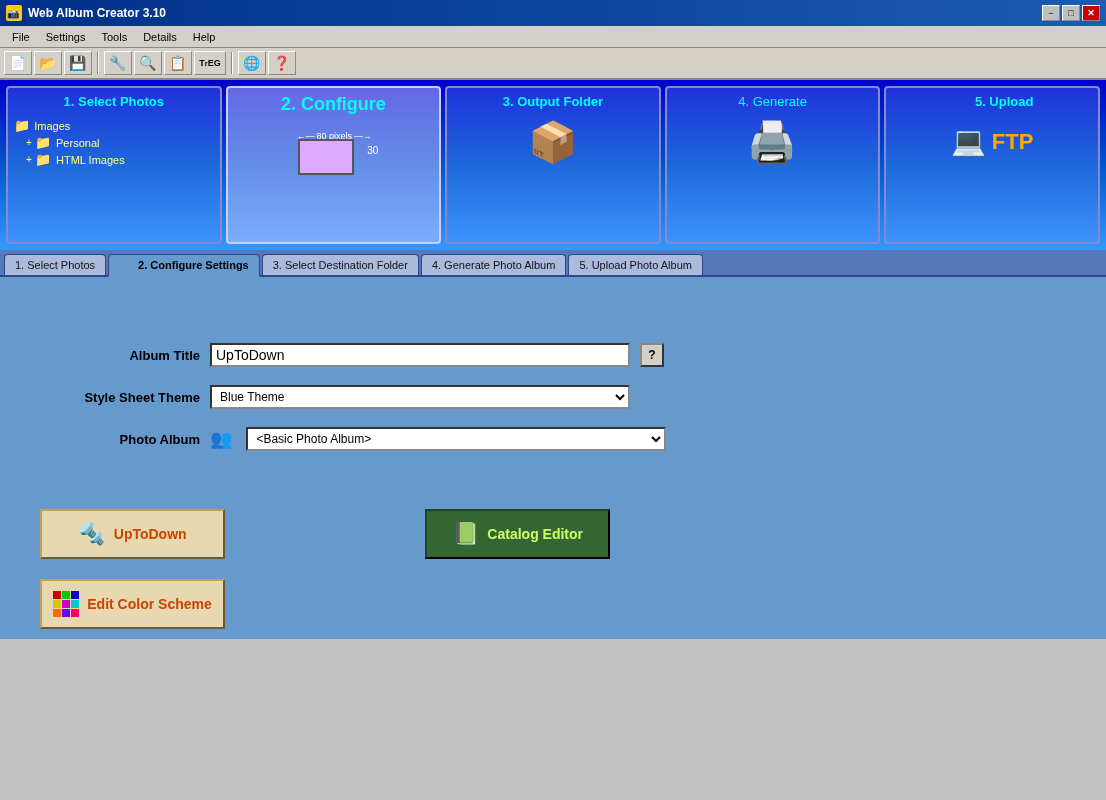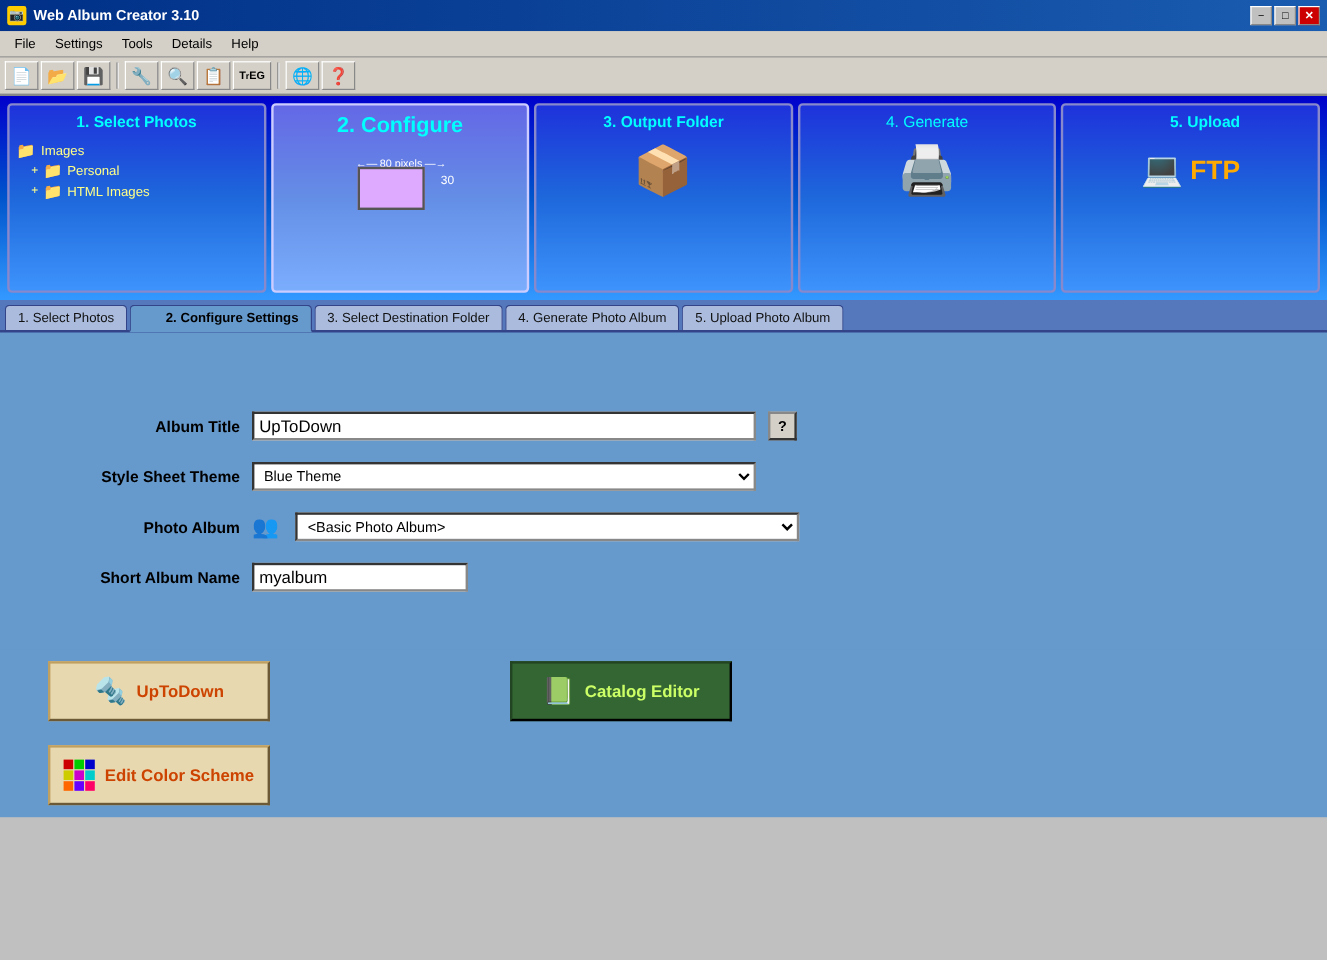--- a/index.html
+++ b/index.html
@@ -474,24 +474,20 @@
     <div class="form-row">
       <div class="form-label">Photo Album</div>
       <span class="photo-album-icon">👥</span>
       <select class="form-input select-dropdown form-input-medium">
         <option>&lt;Basic Photo Album&gt;</option>
         <option>Custom Album</option>
         <option>Slide Show</option>
       </select>
     </div>
 
-    <div class="form-row">
-      <div class="form-label">Short Album Name</div>
-      <input class="form-input form-input-short" type="text" value="myalbum" style="">
-    </div>
   </div>
 
   <div class="buttons-area">
     <button class="action-btn configure-btn">
       <span style="font-size:22px;">🔩</span>
       <span>UpToDown</span>
     </button>
     <button class="action-btn catalog-btn">
       <span style="font-size:22px;">📗</span>
       <span>Catalog Editor</span>

